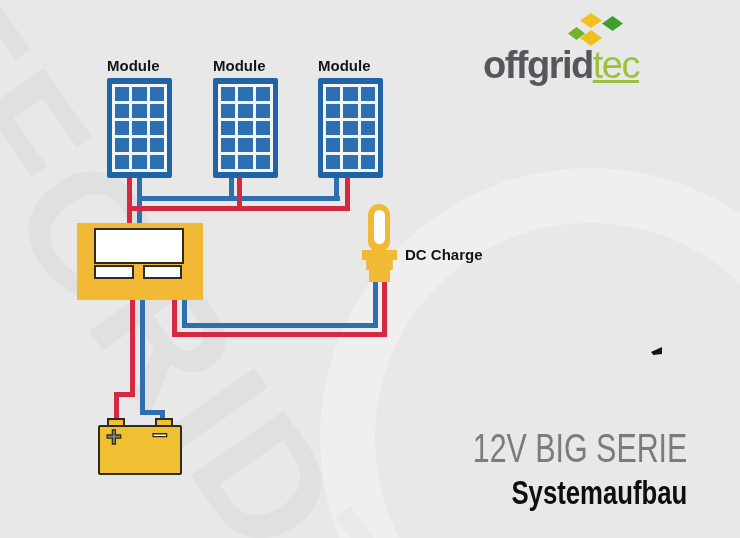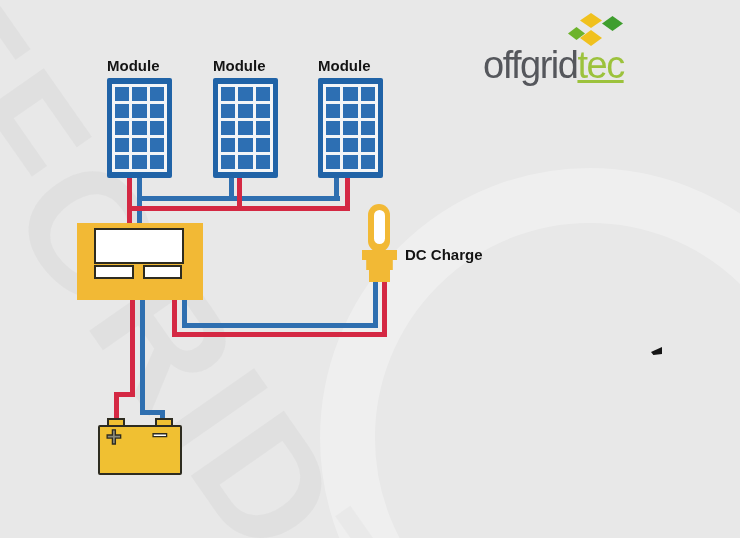--- a/index.html
+++ b/index.html
@@ -53,21 +53,21 @@
   .battery-tab{position:absolute;top:418px;width:18px;height:10px;background:var(--battery-yellow,#f0c032);
     border:2px solid var(--outline,#2e2c20);border-bottom:none;box-sizing:border-box;}
   .tab-l{left:107px;} .tab-r{left:155px;}
   .battery-plus{position:absolute;left:106px;top:422px;font-size:27px;font-weight:bold;color:#8a8a7c;
     -webkit-text-stroke:1.3px #2e2c20;}
   .battery-minus{position:absolute;left:152px;top:420px;font-size:27px;font-weight:bold;color:#ffffff;
     -webkit-text-stroke:1.3px #2e2c20;}
 
   
   .logo-text{position:absolute;left:483px;top:44px;font-size:38px;letter-spacing:-1.5px;white-space:nowrap;}
-  .logo-dark{font-weight:normal;color:var(--logo-dark,#55575c);}
+  .logo-dark{font-weight:bold;color:var(--logo-dark,#55575c);}
   .logo-green{font-weight:normal;color:var(--logo-green,#9cc23c);text-decoration:underline;}
   .diamond{position:absolute;clip-path:polygon(50% 0,100% 50%,50% 100%,0 50%);}
   .d1{left:580px;top:13px;width:22px;height:15px;background:var(--diamond-yellow,#f0c11e);}
   .d2{left:602px;top:16px;width:21px;height:15px;background:var(--diamond-green-dark,#3f9e2e);}
   .d3{left:568px;top:27px;width:17px;height:13px;background:var(--diamond-green-light,#6db32b);}
   .d4{left:580px;top:30px;width:22px;height:16px;background:var(--diamond-yellow,#f0c11e);}
 
   
   .title-block{position:absolute;right:53px;top:426px;text-align:right;}
   .title-line1{font-size:40px;font-weight:normal;color:var(--title-gray,#7b7b7b);
@@ -188,15 +188,19 @@
   <div class="battery-body"></div>
   <div class="battery-plus">+</div>
   <div class="battery-minus">−</div>
 
   <div class="diamond d1"></div>
   <div class="diamond d2"></div>
   <div class="diamond d3"></div>
   <div class="diamond d4"></div>
   <div class="logo-text"><span class="logo-dark">offgrid</span><span class="logo-green">tec</span></div>
 
+  <div class="title-block">
+    <div class="title-line1">12V BIG SERIE</div>
+    <div class="title-line2">Systemaufbau</div>
+  </div>
 
   <div class="cursor-mark"></div>
 </div>
 
 </body></html>

